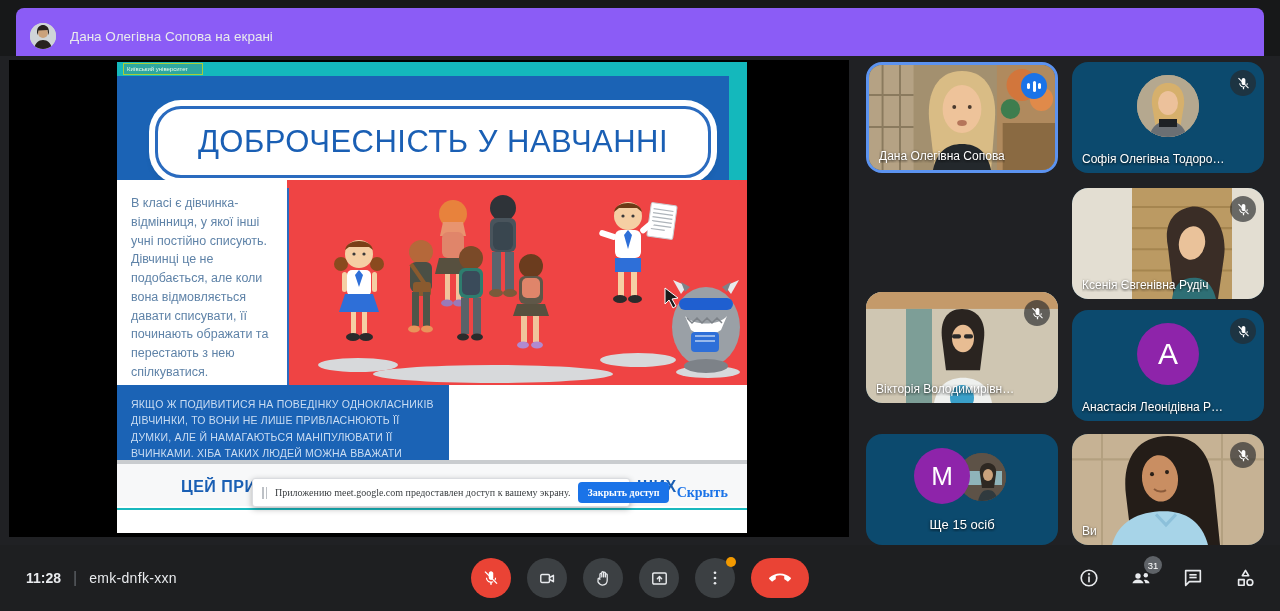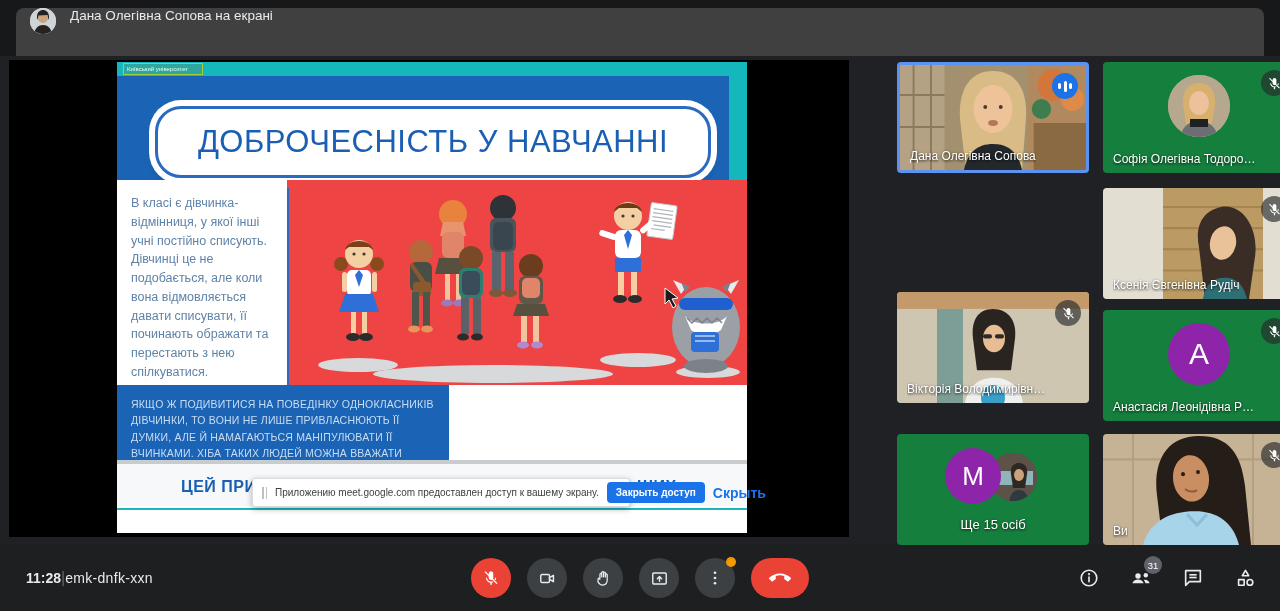--- a/index.html
+++ b/index.html
@@ -3,22 +3,22 @@
 <meta charset="utf-8">
 <style>
   * { box-sizing: border-box; margin: 0; padding: 0; }
   html,body { width:1280px; height:611px; overflow:hidden; background:#202124;
               font-family:"Liberation Sans","DejaVu Sans",sans-serif; }
 
   .abs { position:absolute; }
 
   
   #top-strip { left:0; top:0; width:1280px; height:56px; background:#171819; }
-  #banner { left:16px; top:8px; width:1248px; height:56px; background:#404040;
-            border-radius:8px; display:flex; padding:0 14px; }
+  #banner { left:16px; top:8px; width:1248px; height:56px; background:#8b5cf6;
+            border-radius:8px; display:flex; align-items:center; padding:0 14px; }
   #banner .avatar { width:26px; height:26px; border-radius:50%; overflow:hidden; flex:none;
                     background:#cfd4d8; }
   #banner .title { color:#e8eaed; font-size:13.5px; margin-left:14px; }
 
   
   #stage { left:0; top:56px; width:1280px; height:489px; background:#202124; }
   #share { left:9px; top:4px; width:840px; height:477px; background:#000; }
 
   
   #slide { left:108px; top:2px; width:630px; height:471px; background:#fff; overflow:hidden; }
@@ -47,32 +47,32 @@
   #slide-footer { left:0; top:398px; width:630px; height:46px; background:#f7f8f9;
                   border-top:4px solid #c9cccf; }
   .footer-frag { position:absolute; top:14px; color:#1a5fb4; font-size:16px; font-weight:bold; letter-spacing:.5px; }
   #footer-frag-left { left:64px; }
   #footer-frag-right { left:520px; }
   #slide-teal-line { left:0; top:446px; width:630px; height:2px; background:#19b8be; }
 
   
   #share-notice { left:243px; top:418px; width:378px; height:29px; background:#fff;
                   border:1px solid #dadce0; border-radius:3px; box-shadow:0 2px 6px rgba(0,0,0,.3);
-                  display:flex; align-items:center; padding:0 9px; gap:8px; z-index:5; }
+                  display:flex; align-items:center; padding:0 9px; gap:8px; z-index:5;font-family:Liberation Serif, serif; }
   #share-notice .grip { display:flex; gap:2px; }
   #share-notice .grip i { width:1.5px; height:12px; background:#bdc1c6; display:block; }
   #share-notice .msg { color:#3c4043; font-size:10px; white-space:nowrap; }
   #share-notice .stop-btn { background:#1a73e8; color:#fff; border:none; border-radius:4px;
                             font-size:10px; font-weight:bold; padding:5px 9px; cursor:pointer;
                             font-family:inherit; white-space:nowrap; }
   #share-notice .hide-btn { color:#1a73e8; font-size:14px; font-weight:bold; cursor:pointer; white-space:nowrap; }
 
   
-  .tile { position:absolute; width:192px; height:111px; background:#15803d; border-radius:4px;
-          overflow:hidden;margin-left:31px; }
+  .tile { position:absolute; width:192px; height:111px; background:#0c4a6e; border-radius:16px;
+          overflow:hidden; }
   .tile svg.fill { position:absolute; left:0; top:0; width:100%; height:100%; }
   .tile .name { position:absolute; left:10px; bottom:7px; color:#fff; font-size:12px;
                 text-shadow:0 1px 3px rgba(0,0,0,.9); white-space:nowrap; max-width:170px;
                 overflow:hidden; }
   .tile .name.center { left:0; right:0; bottom:13px; text-align:center; font-size:13px; max-width:none; }
   .chip { position:absolute; top:8px; right:8px; width:26px; height:26px; border-radius:50%;
           display:flex; align-items:center; justify-content:center; }
   .chip.mic { background:rgba(38,40,43,.65); }
   .chip.sound { background:#1a73e8; }
   .chip.sound i { width:3px; border-radius:2px; background:#fff; margin:0 1.2px; display:block; }
@@ -84,21 +84,21 @@
   #overflow-avatars { position:absolute; left:50%; top:42px; transform:translate(-50%,-50%);
                       width:96px; height:58px; }
   #overflow-avatars .m { position:absolute; left:0; top:1px; width:56px; height:56px; border-radius:50%;
                          background:#8e24aa; color:#fff; font-size:26px; display:flex;
                          align-items:center; justify-content:center; z-index:2; }
   #overflow-avatars .ph { position:absolute; left:44px; top:6px; width:48px; height:48px;
                           border-radius:50%; overflow:hidden; background:#5d5247; z-index:1; }
 
   
   #bottom-bar { left:0; top:545px; width:1280px; height:66px; background:#1e1f21; }
-  #meet-info { position:absolute; left:26px; top:0; height:66px; display:flex; align-items:center; gap:0; }
+  #meet-info { position:absolute; left:26px; top:0; height:66px; display:flex; align-items:center; gap:12px; }
   #meet-info .time { color:#e8eaed; font-size:14px; font-weight:bold; }
   #meet-info .sep { color:#5f6368; font-size:16px; }
   #meet-info .code { color:#e8eaed; font-size:14px; letter-spacing:.3px; }
   #call-controls { position:absolute; left:50%; top:13px; transform:translateX(-50%);
                    display:flex; align-items:center; gap:16px; }
   .ctl { width:40px; height:40px; border-radius:50%; background:#3c4043; border:none;
          display:flex; align-items:center; justify-content:center; cursor:pointer; position:relative; }
   .ctl.red { background:#ea4335; }
   .ctl.pill { width:58px; border-radius:20px; }
   .ctl .dot { position:absolute; top:-1px; right:-1px; width:10px; height:10px; border-radius:50%;

